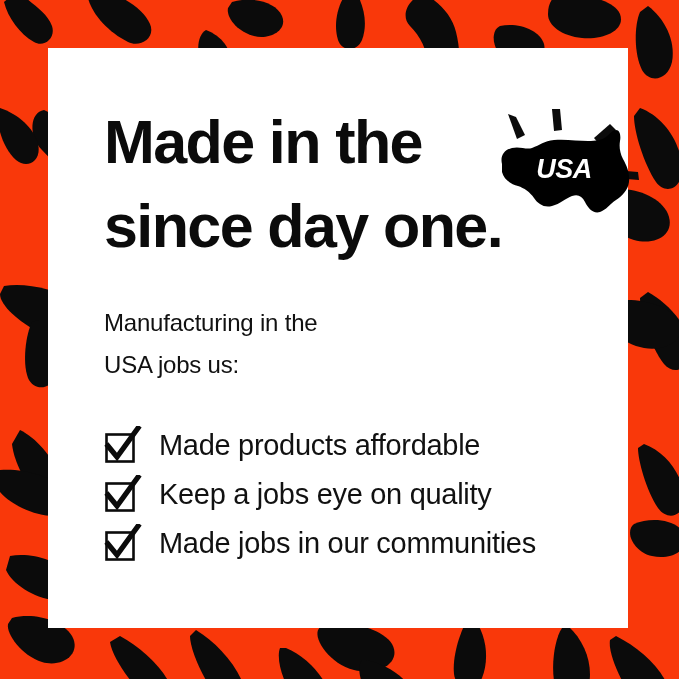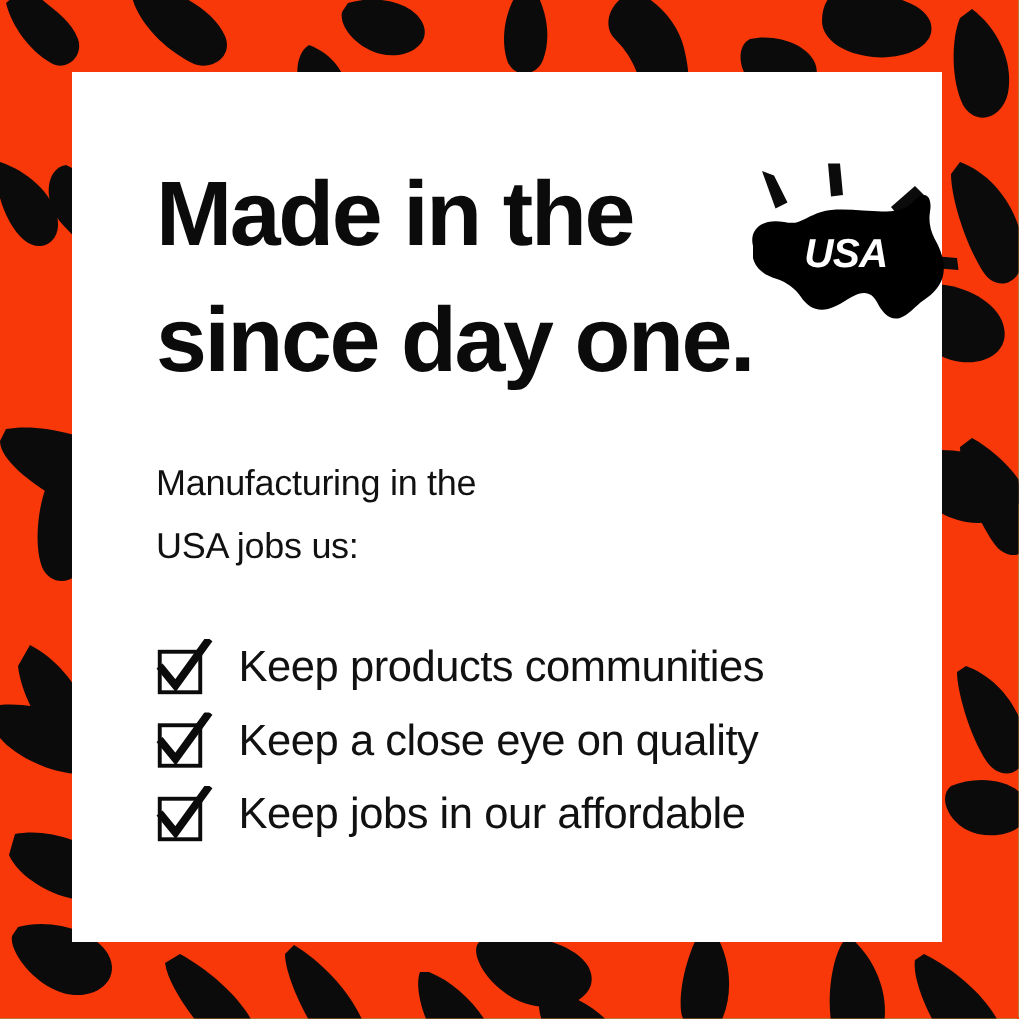--- a/index.html
+++ b/index.html
@@ -196,32 +196,32 @@
       <div>Manufacturing in the</div>
       <div>USA jobs us:</div>
     </div>
 
     <ul class="check-list">
       <li class="check-item">
         <svg class="check-box-icon" viewBox="0 0 38 38" xmlns="http://www.w3.org/2000/svg">
           <rect x="2.5" y="8.5" width="27" height="27" fill="none" stroke="#0B0B0B" stroke-width="2.6"></rect>
           <path d="M4 20 L13 31 L34 2" fill="none" stroke="#0B0B0B" stroke-width="5.2" stroke-linecap="square" stroke-linejoin="miter"></path>
         </svg>
-        <span class="check-label">Keep products communities</span>
+        <span class="check-label">Made products affordable</span>
       </li>
       <li class="check-item">
         <svg class="check-box-icon" viewBox="0 0 38 38" xmlns="http://www.w3.org/2000/svg">
           <rect x="2.5" y="8.5" width="27" height="27" fill="none" stroke="#0B0B0B" stroke-width="2.6"></rect>
           <path d="M4 20 L13 31 L34 2" fill="none" stroke="#0B0B0B" stroke-width="5.2" stroke-linecap="square" stroke-linejoin="miter"></path>
         </svg>
-        <span class="check-label">Keep a close eye on quality</span>
+        <span class="check-label">Keep a jobs eye on quality</span>
       </li>
       <li class="check-item">
         <svg class="check-box-icon" viewBox="0 0 38 38" xmlns="http://www.w3.org/2000/svg">
           <rect x="2.5" y="8.5" width="27" height="27" fill="none" stroke="#0B0B0B" stroke-width="2.6"></rect>
           <path d="M4 20 L13 31 L34 2" fill="none" stroke="#0B0B0B" stroke-width="5.2" stroke-linecap="square" stroke-linejoin="miter"></path>
         </svg>
-        <span class="check-label">Keep jobs in our affordable</span>
+        <span class="check-label">Made jobs in our communities</span>
       </li>
     </ul>
 
   </div>
 </div>
 
 </body></html>

